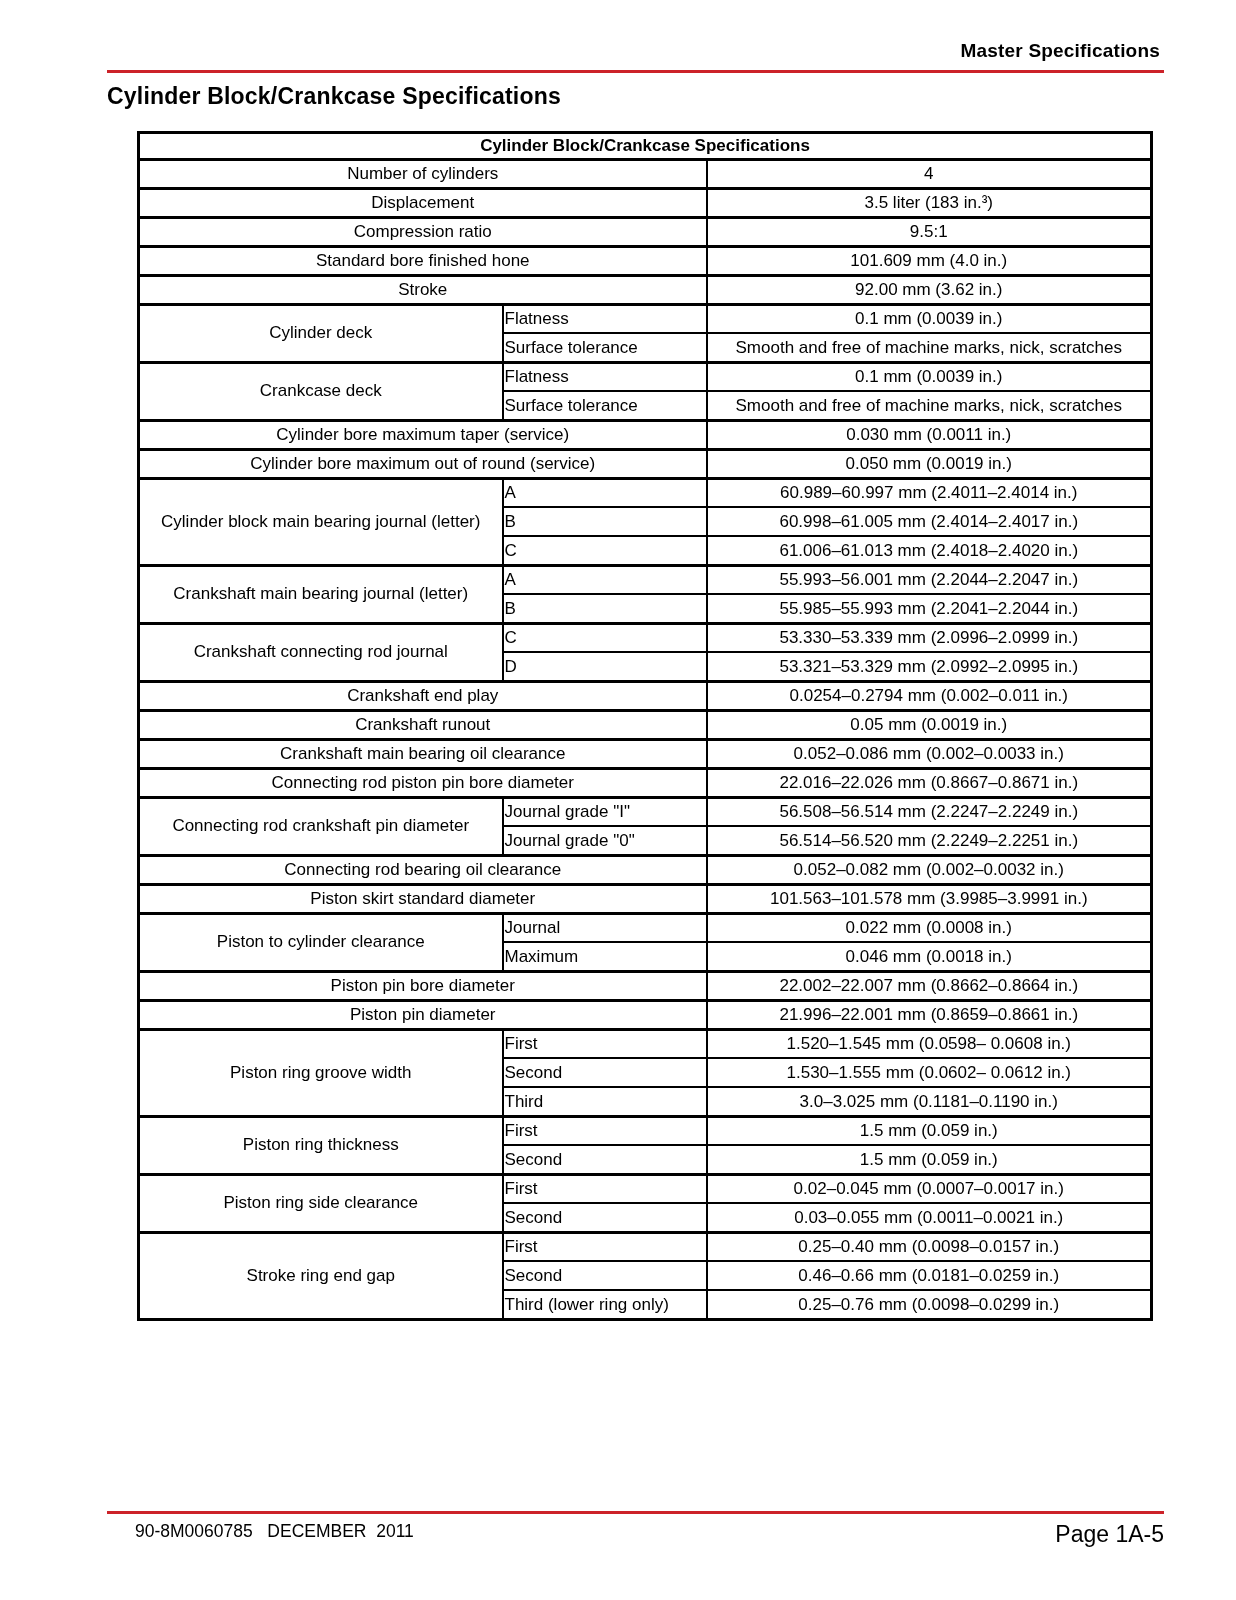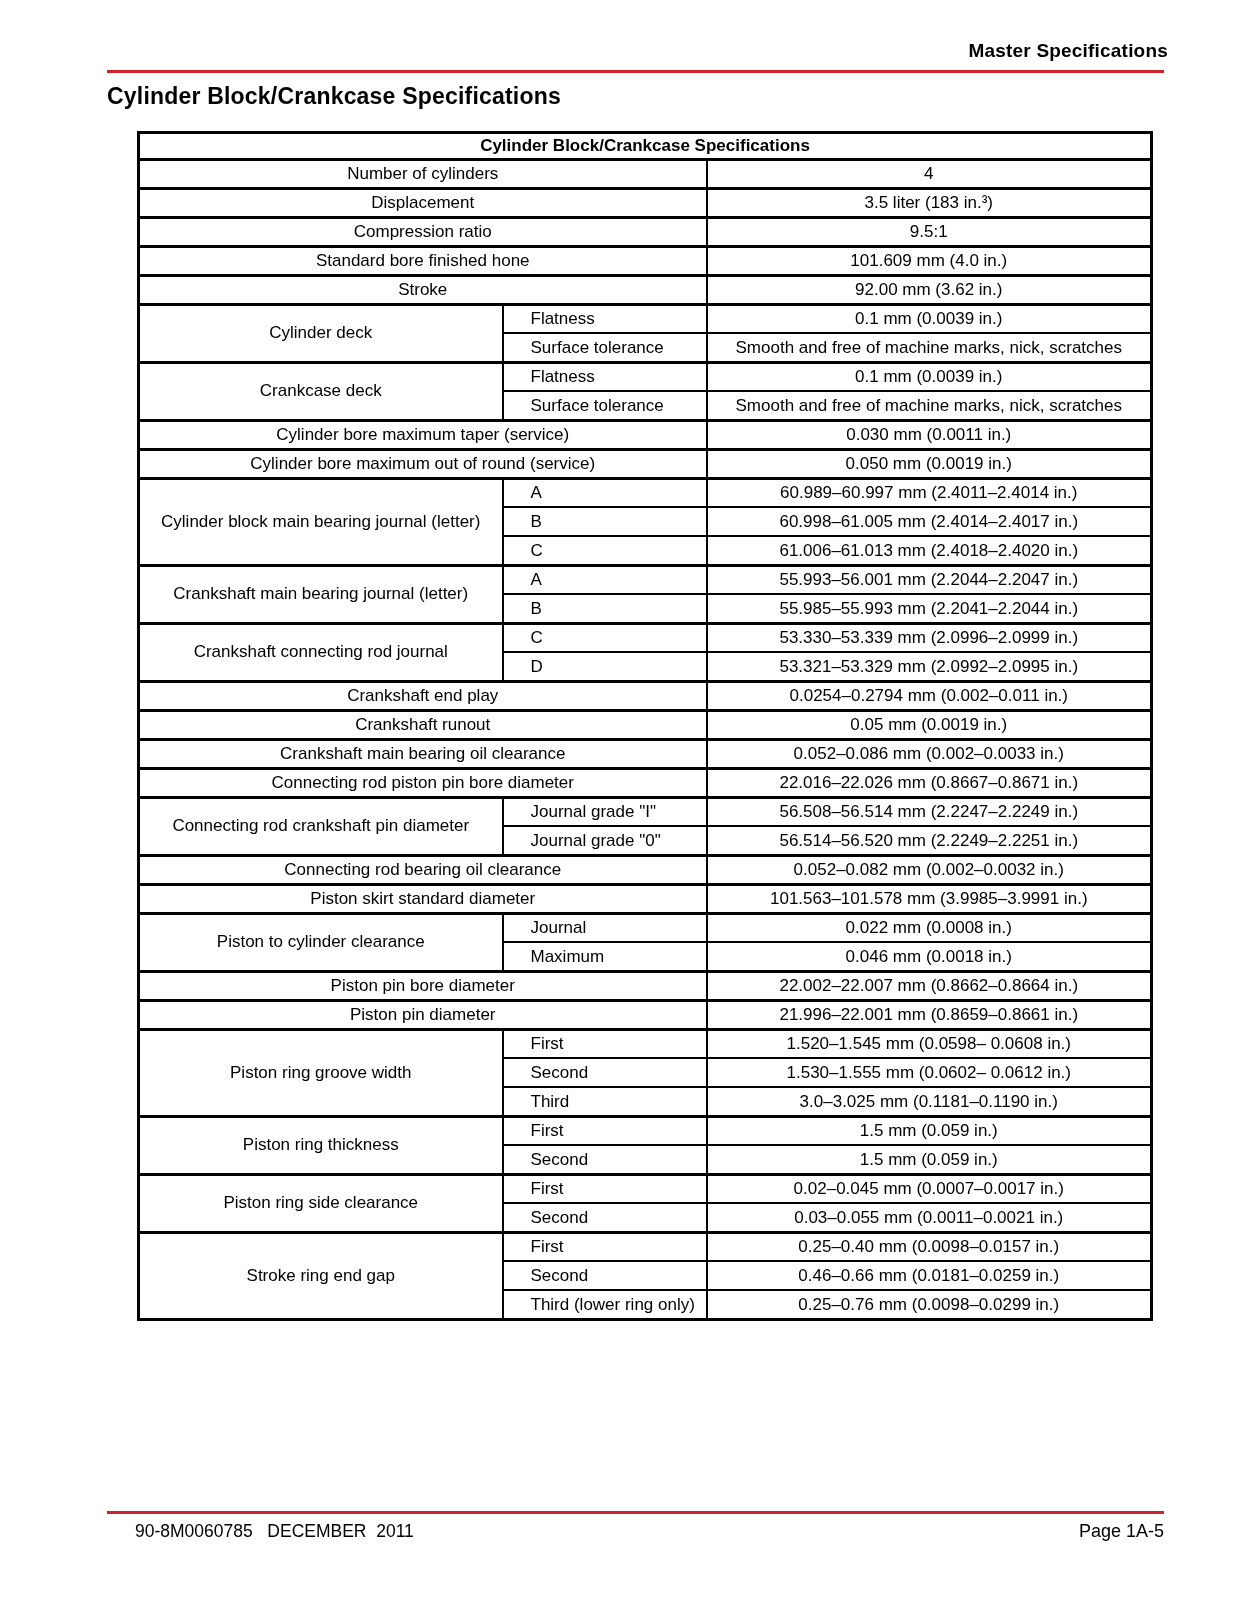--- a/index.html
+++ b/index.html
@@ -8,21 +8,21 @@
     position: relative;
     width: 1236px;
     height: 1600px;
     font-family: "Liberation Sans", sans-serif;
     color: #000;
     overflow: hidden;
   }
   .header-label {
     position: absolute;
     top: 40px;
-    right: 68px;
+    right: 76px;
     font-size: 19px;
     font-weight: bold;
     letter-spacing: 0.2px;
   }
   .rule {
     position: absolute;
     left: 107px;
     width: 1057px;
     height: 3px;
     background: #cc2229;
@@ -56,35 +56,35 @@
     overflow: hidden;
   }
   .spec-table tr.major td { border-top: 3px solid #000; }
   .spec-table td.caption-cell {
     text-align: center;
     font-weight: bold;
     height: 26px;
     padding: 2px 10px;
   }
   .spec-table td.label-cell { text-align: center; }
-  .spec-table td.sub-cell   { text-align: left; padding-left: 27px; }
+  .spec-table td.sub-cell   { text-align: left; padding-left: 1px; }
   .spec-table td.value-cell { text-align: center; }
   .footer-left {
     position: absolute;
     top: 1521px;
     left: 107px;
     font-size: 17.5px;
     white-space: pre;
     margin-left: 28px;
   }
   .footer-right {
     position: absolute;
     top: 1521px;
     right: 72px;
-    font-size: 18px;
+    font-size: 23px;
   }
 </style>
 </head>
 <body>
 
 <div class="header-label">Master Specifications</div>
 <div class="rule rule-top" style="background: rgb(204, 34, 41);"></div>
 <div class="page-title">Cylinder Block/Crankcase Specifications</div>
 
 <table class="spec-table">

